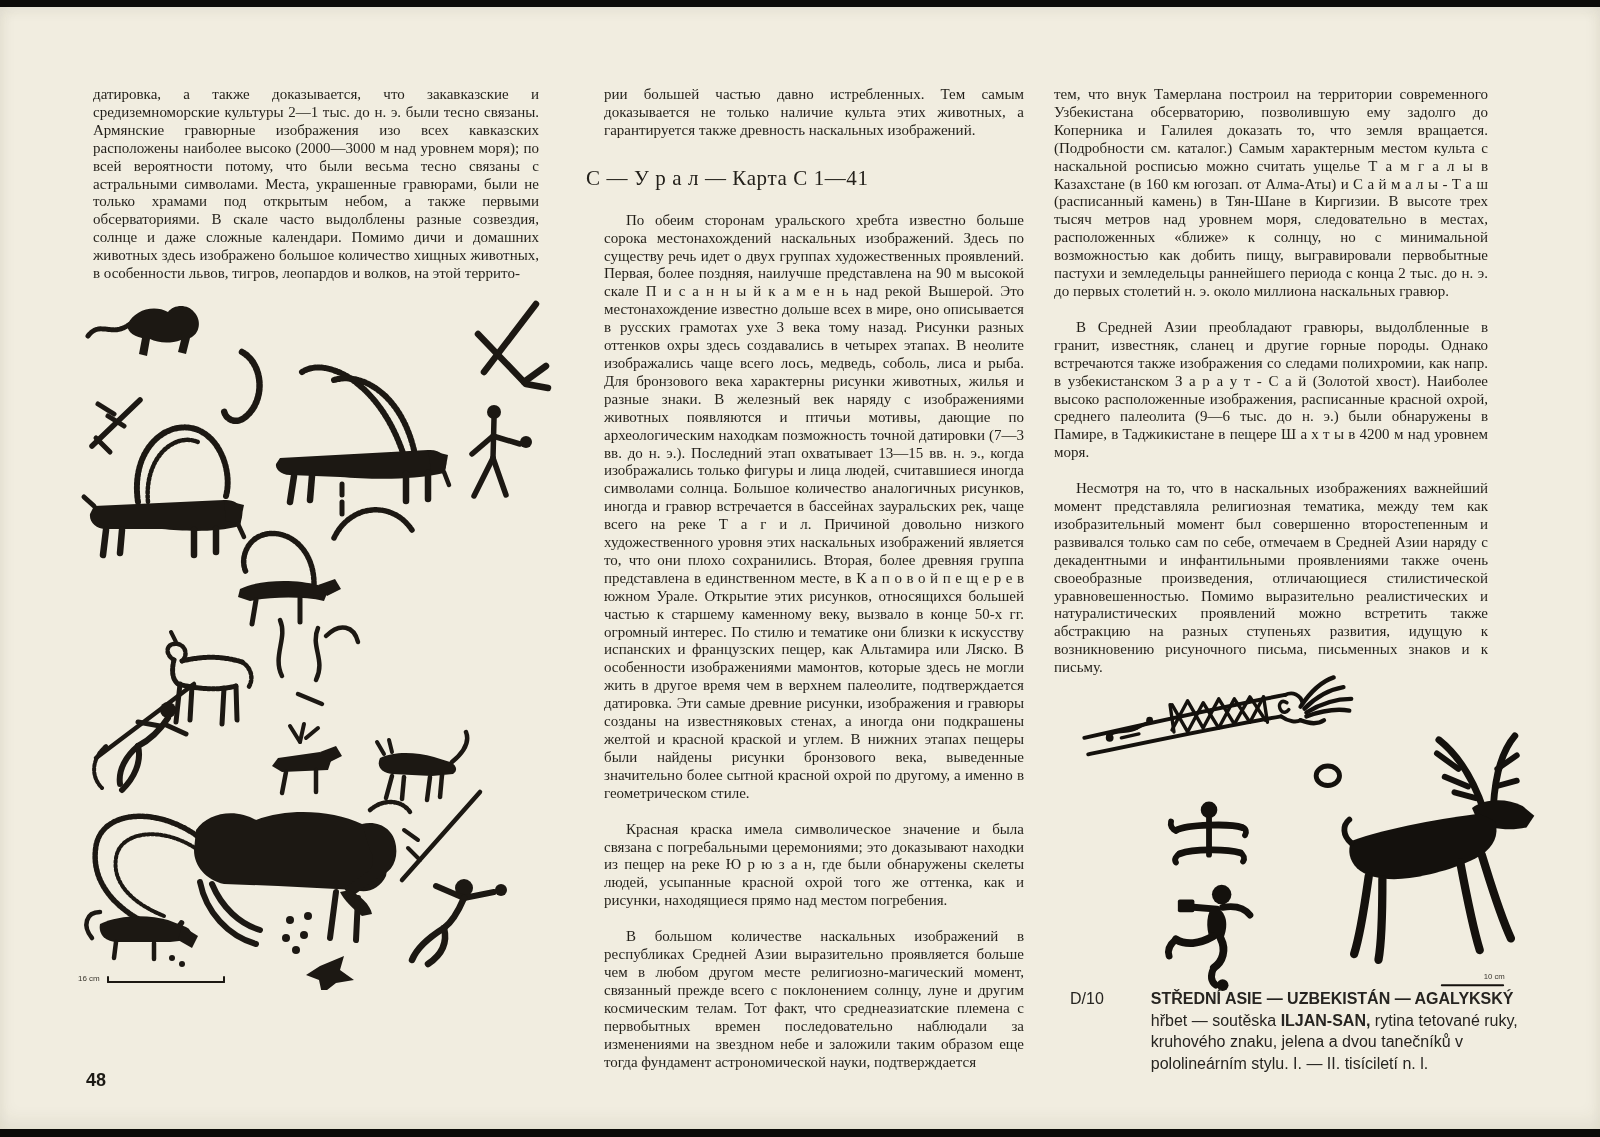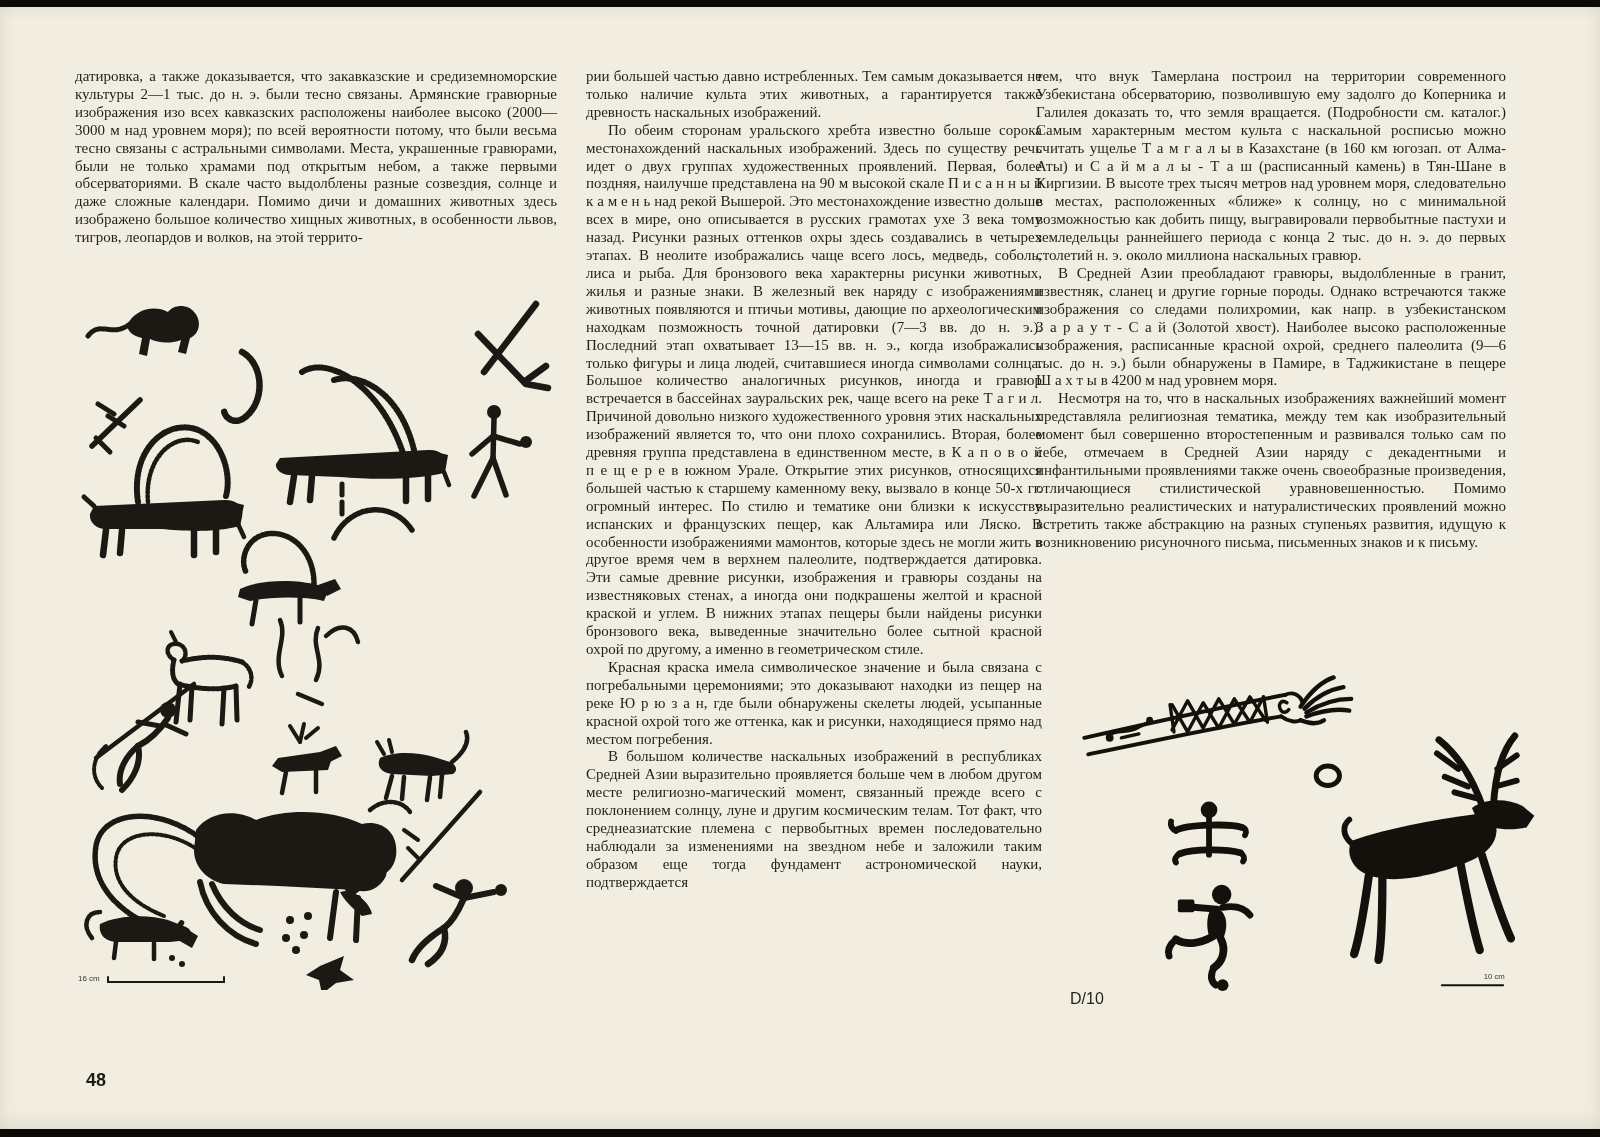--- a/index.html
+++ b/index.html
@@ -11,21 +11,21 @@
   .paper{
     position:absolute;left:0;right:0;top:7px;bottom:8px;
     background:#f1ede0;
     box-shadow:inset 0 -8px 18px rgba(60,50,30,0.07), inset 0 6px 12px rgba(60,50,30,0.05);
   }
   .col{position:absolute;top:61px;}
   .col-left{left:75px;width:482px;}
   .col-mid{left:586px;width:456px;}
   .col-right{left:1036px;width:470px;}
   .body-text{
-    margin:0;
+    margin:18px;
     font-size:15px;line-height:17.9px;
     color:#221f19;
     text-align:justify;
   }
   .indent{text-indent:22px;}
   .section-heading{
     font-weight:normal;
     font-size:21px;line-height:24px;
     color:#23201a;
     letter-spacing:0.6px;
@@ -220,20 +220,21 @@
       <text class="scale-text" x="4" y="691">16 cm</text>
       <path class="ln" stroke-width="2" d="M34,692 L150,692"></path>
       <path class="ln" stroke-width="2" d="M34,692 L34,687"></path>
       <path class="ln" stroke-width="2" d="M150,692 L150,687"></path>
     </g>
   </svg>
 
 
   <div class="col col-mid">
     <p class="body-text">рии большей частью давно истребленных. Тем самым доказывается не только наличие культа этих животных, а гарантируется также древность наскальных изображений.</p>
+    <h2 class="section-heading">С — У&nbsp;р&nbsp;а&nbsp;л — Карта С 1—41</h2>
     <p class="body-text indent">По обеим сторонам уральского хребта известно больше сорока местонахождений наскальных изображений. Здесь по существу речь идет о двух группах художественных проявлений. Первая, более поздняя, наилучше представлена на 90 м высокой скале П&nbsp;и&nbsp;с&nbsp;а&nbsp;н&nbsp;н&nbsp;ы&nbsp;й к&nbsp;а&nbsp;м&nbsp;е&nbsp;н&nbsp;ь над рекой Вышерой. Это местонахождение известно дольше всех в мире, оно описывается в русских грамотах ухе 3 века тому назад. Рисунки разных оттенков охры здесь создавались в четырех этапах. В неолите изображались чаще всего лось, медведь, соболь, лиса и рыба. Для бронзового века характерны рисунки животных, жилья и разные знаки. В железный век наряду с изображениями животных появляются и птичьи мотивы, дающие по археологическим находкам позможность точной датировки (7—3 вв. до н. э.). Последний этап охватывает 13—15 вв. н. э., когда изображались только фигуры и лица людей, считавшиеся иногда символами солнца. Большое количество аналогичных рисунков, иногда и гравюр встречается в бассейнах зауральских рек, чаще всего на реке Т&nbsp;а&nbsp;г&nbsp;и&nbsp;л. Причиной довольно низкого художественного уровня этих наскальных изображений является то, что они плохо сохранились. Вторая, более древняя группа представлена в единственном месте, в К&nbsp;а&nbsp;п&nbsp;о&nbsp;в&nbsp;о&nbsp;й п&nbsp;е&nbsp;щ&nbsp;е&nbsp;р&nbsp;е в южном Урале. Открытие этих рисунков, относящихся большей частью к старшему каменному веку, вызвало в конце 50-х гг. огромный интерес. По стилю и тематике они близки к искусству испанских и французских пещер, как Альтамира или Ляско. В особенности изображениями мамонтов, которые здесь не могли жить в другое время чем в верхнем палеолите, подтверждается датировка. Эти самые древние рисунки, изображения и гравюры созданы на известняковых стенах, а иногда они подкрашены желтой и красной краской и углем. В нижних этапах пещеры были найдены рисунки бронзового века, выведенные значительно более сытной красной охрой по другому, а именно в геометрическом стиле.</p>
     <p class="body-text indent">Красная краска имела символическое значение и была связана с погребальными церемониями; это доказывают находки из пещер на реке Ю&nbsp;р&nbsp;ю&nbsp;з&nbsp;а&nbsp;н, где были обнаружены скелеты людей, усыпанные красной охрой того же оттенка, как и рисунки, находящиеся прямо над местом погребения.</p>
     <p class="body-text indent">В большом количестве наскальных изображений в республиках Средней Азии выразительно проявляется больше чем в любом другом месте религиозно-магический момент, связанный прежде всего с поклонением солнцу, луне и другим космическим телам. Тот факт, что среднеазиатские племена с первобытных времен последовательно наблюдали за изменениями на звездном небе и заложили таким образом еще тогда фундамент астрономической науки, подтверждается</p>
   </div>
 
   <div class="col col-right">
     <p class="body-text">тем, что внук Тамерлана построил на территории современного Узбекистана обсерваторию, позволившую ему задолго до Коперника и Галилея доказать то, что земля вращается. (Подробности см. каталог.) Самым характерным местом культа с наскальной росписью можно считать ущелье Т&nbsp;а&nbsp;м&nbsp;г&nbsp;а&nbsp;л&nbsp;ы в Казахстане (в 160 км югозап. от Алма-Аты) и С&nbsp;а&nbsp;й&nbsp;м&nbsp;а&nbsp;л&nbsp;ы&nbsp;-&nbsp;Т&nbsp;а&nbsp;ш (расписанный камень) в Тян-Шане в Киргизии. В высоте трех тысяч метров над уровнем моря, следовательно в местах, расположенных «ближе» к солнцу, но с минимальной возможностью как добить пищу, выгравировали первобытные пастухи и земледельцы раннейшего периода с конца 2 тыс. до н. э. до первых столетий н. э. около миллиона наскальных гравюр.</p>
     <p class="body-text indent">В Средней Азии преобладают гравюры, выдолбленные в гранит, известняк, сланец и другие горные породы. Однако встречаются также изображения со следами полихромии, как напр. в узбекистанском З&nbsp;а&nbsp;р&nbsp;а&nbsp;у&nbsp;т&nbsp;-&nbsp;С&nbsp;а&nbsp;й (Золотой хвост). Наиболее высоко расположенные изображения, расписанные красной охрой, среднего палеолита (9—6 тыс. до н. э.) были обнаружены в Памире, в Таджикистане в пещере Ш&nbsp;а&nbsp;х&nbsp;т&nbsp;ы в 4200 м над уровнем моря.</p>
     <p class="body-text indent">Несмотря на то, что в наскальных изображениях важнейший момент представляла религиозная тематика, между тем как изобразительный момент был совершенно второстепенным и развивался только сам по себе, отмечаем в Средней Азии наряду с декадентными и инфантильными проявлениями также очень своеобразные произведения, отличающиеся стилистической уравновешенностью. Помимо выразительно реалистических и натуралистических проявлений можно встретить также абстракцию на разных ступеньях развития, идущую к возникновению рисуночного письма, письменных знаков и к письму.</p>
   </div>
@@ -300,17 +301,18 @@
       <path class="ln2" stroke-width="8.5" d="M426,204 C436,236 444,264 456,290"></path>
     </g>
     <g>
       <text class="scale-text" x="428" y="332">10 cm</text>
       <path class="ln2" stroke-width="2" d="M385,338 L448,338"></path>
     </g>
   </svg>
 
   <div class="caption caption-right">
     <span class="cap-label">D/10</span>
+    <span class="cap-text"><b>STŘEDNÍ ASIE — UZBEKISTÁN — AGALYKSKÝ</b><span> hřbet — soutěska </span><b>ILJAN-SAN,</b><span> rytina tetované ruky, kruhového znaku, jelena a dvou tanečníků v pololineárním stylu. I. — II. tisíciletí n. l.</span></span>
   </div>
 
   <div class="page-number">48</div>
 
 </div>
 
 </body></html>

